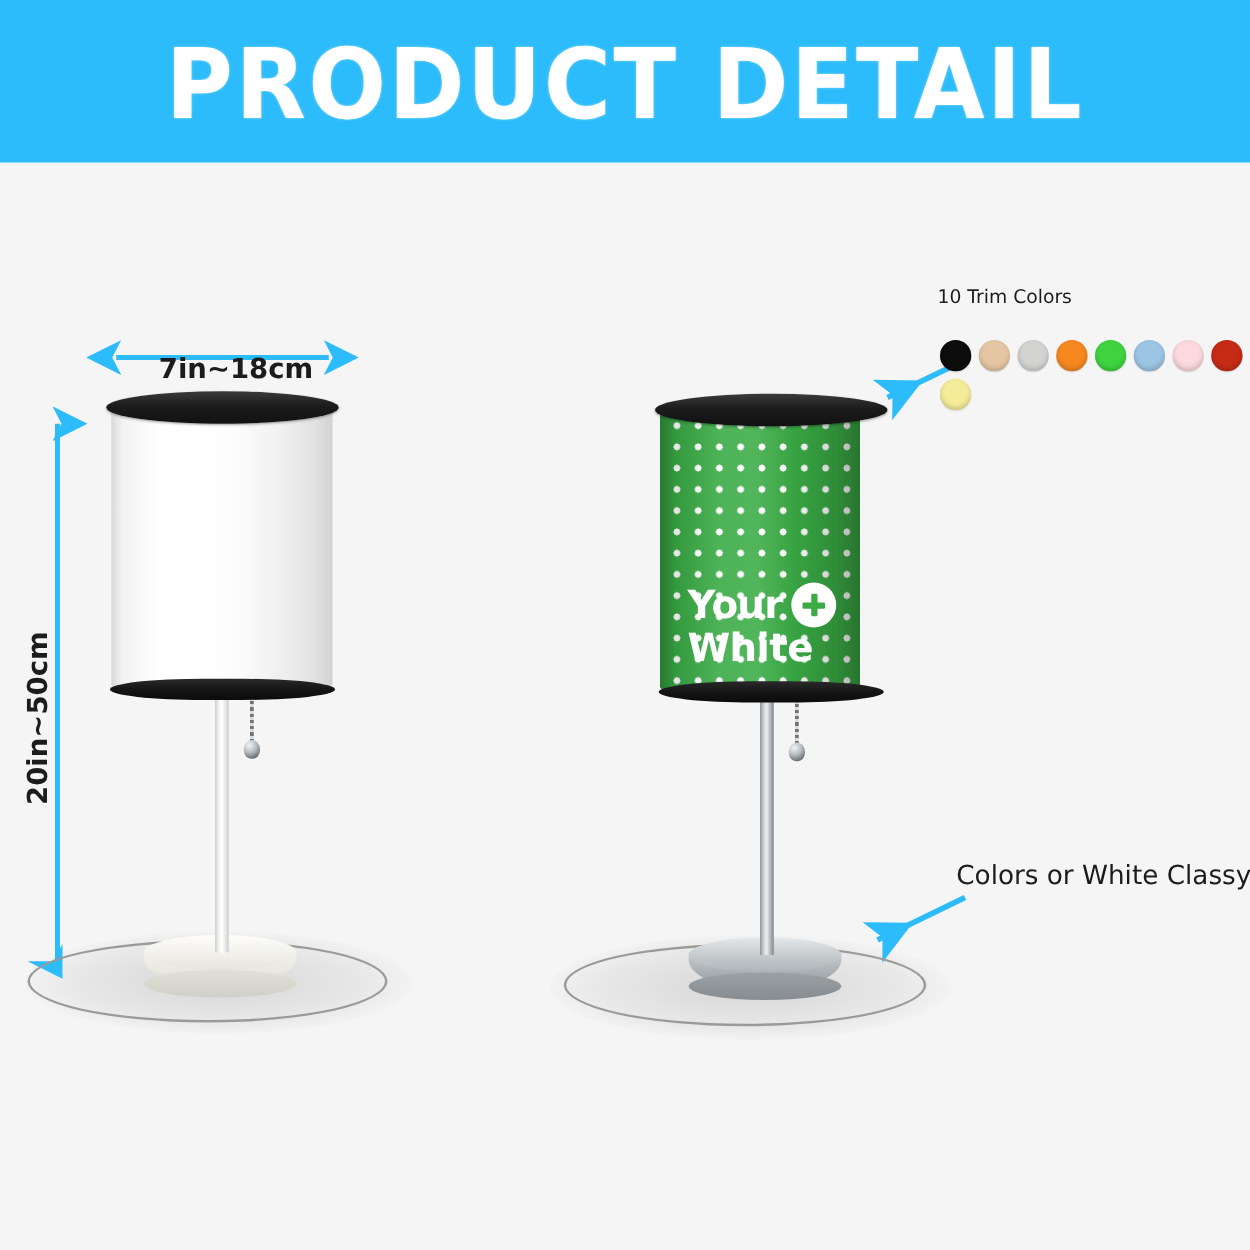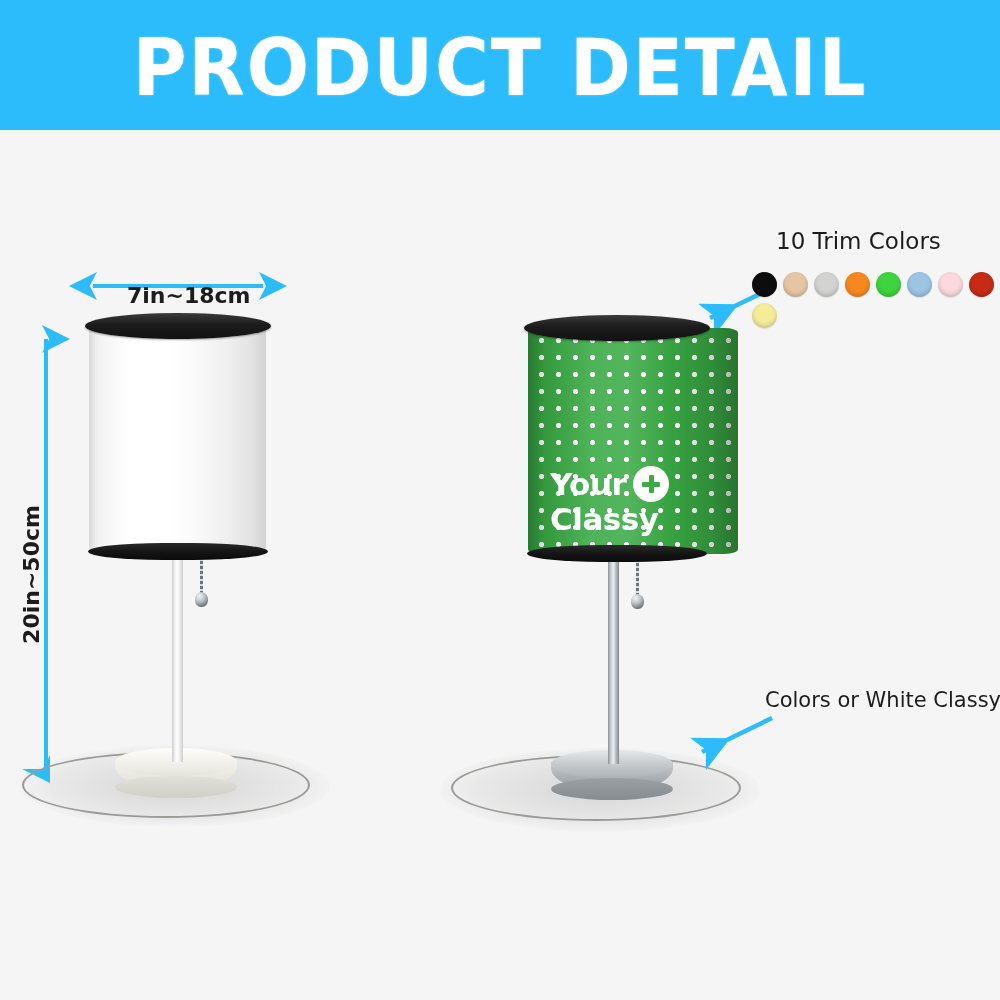--- a/index.html
+++ b/index.html
@@ -217,23 +217,23 @@
     font-family: "DejaVu Sans", sans-serif;
     font-size: 22px;
     font-weight: bold;
     white-space: nowrap;
   }
   .arrow-svg { position: absolute; overflow: visible; }
 
   
   #trim-title {
     position: absolute;
-    left: 776px; top: 228px;
-    font-family: "DejaVu Sans", sans-serif;
-    font-size: 23px;
+    left: 750px; top: 228px;
+    font-family: "DejaVu Sans", sans-serif;
+    font-size: 15px;
     font-weight: 500;
     color: #1c1c1c;
     white-space: nowrap;
   }
   #trim-swatches {
     position: absolute;
     left: 752px; top: 272px;
     width: 252px;
     display: flex;
     flex-wrap: wrap;
@@ -308,29 +308,29 @@
 
     <div class="cord-ring" style="left:451px; top:755px; width:286px; height:62px;"></div>
 
     <div class="base-silver-side" style="position:absolute; left:551px; top:762px; width:122px; height:30px; z-index:2;"></div>
     <div class="base-ellipse base-silver-top" style="left:551px; top:750px; width:122px; height:28px;"></div>
     <div class="base-ellipse" style="left:551px; top:778px; width:122px; height:22px; background:linear-gradient(180deg,#9ba0a4 0%, #878c90 100%); z-index:2;"></div>
 
     <div class="pole pole-silver" style="left:608px; top:558px; width:11px; height:206px;"></div>
 
     <div class="shade-wrap">
-      <div class="shade-body shade-green" style="left:528px; top:328px; width:210px; height:226px;text-decoration:underline;">
+      <div class="shade-body shade-green" style="left:528px; top:328px; width:160px; height:226px;text-decoration:underline;">
         <div class="dots"></div>
         <div class="design-block">
           <div class="design-row">
             <span>Your</span>
             <span class="plus-badge"></span>
           </div>
           <div class="design-row">
-            <span>Classy</span>
+            <span>White</span>
           </div>
         </div>
         <div class="curve-shade"></div>
       </div>
       <div class="shade-top-rim" style="left:524px; top:315px; width:186px; height:26px;"></div>
       <div class="shade-bottom-rim" style="left:527px; top:545px; width:180px; height:17px;"></div>
     </div>
 
     <div class="chain" style="left:636px; top:558px; height:40px;"></div>
     <div class="chain-ball" style="left:631px; top:594px;"></div>

